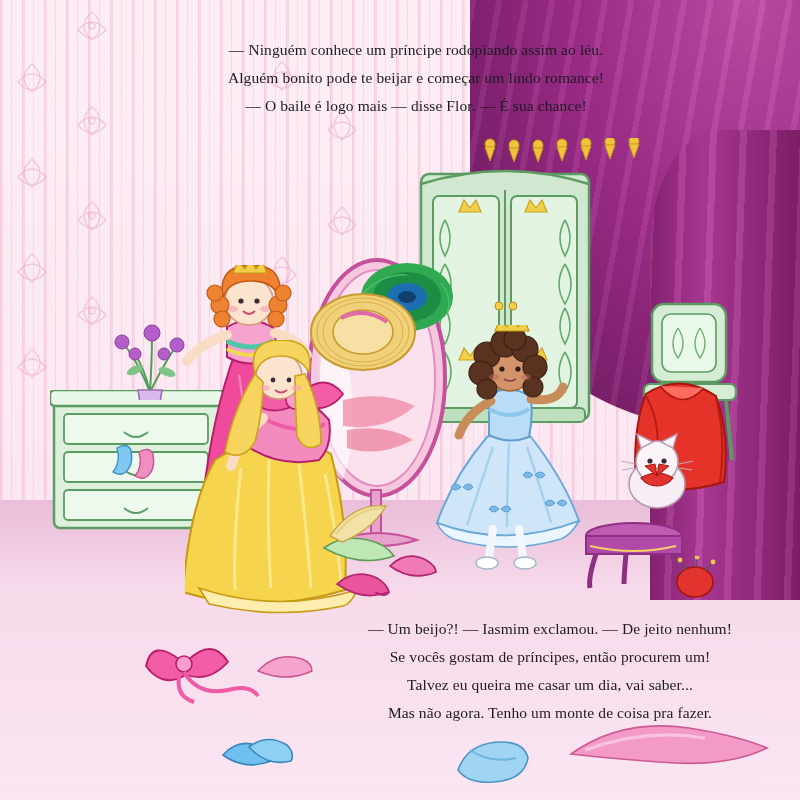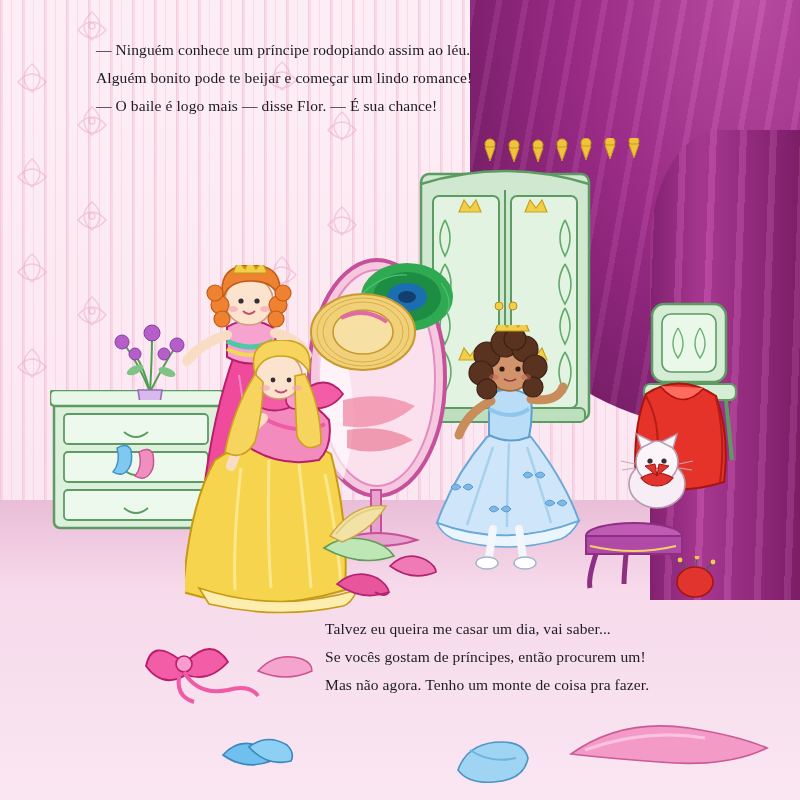--- a/index.html
+++ b/index.html
@@ -13,20 +13,21 @@
     font-family: "Liberation Serif", serif;
     background: #ffffff;
   }
 
   .page {
     position: relative;
     width: 800px;
     height: 800px;
     overflow: hidden;
     background: #fdf2f7;
+    text-align: center;
   }
 
   
   .wall {
     position: absolute;
     left: 0; top: 0;
     width: 800px; height: 560px;
     background:
       repeating-linear-gradient(90deg,
         rgba(240,170,200,0.30) 0px,
@@ -572,18 +573,19 @@
     <path d="M34 12 q10 -6 14 2 q2 12 -2 18 q-6 10 -16 4 q8 -10 4 -24 Z" fill="#f08ec0" stroke="#c3548f" stroke-width="1.4"></path>
   </svg>
 
   <div class="text-block text-top">
     <p>— Ninguém conhece um príncipe rodopiando assim ao léu.</p>
     <p>Alguém bonito pode te beijar e começar um lindo romance!</p>
     <p>— O baile é logo mais — disse Flor. — É sua chance!</p>
   </div>
 
   <div class="text-block text-bottom">
+    <p>— Um beijo?! — Iasmim exclamou. — De jeito nenhum!</p>
+    <p>Se vocês gostam de príncipes, então procurem um!</p>
     <p>Talvez eu queira me casar um dia, vai saber...</p>
-    <p>Se vocês gostam de príncipes, então procurem um!</p>
     <p>Mas não agora. Tenho um monte de coisa pra fazer.</p>
   </div>
 
 </div>
 
 </body></html>

